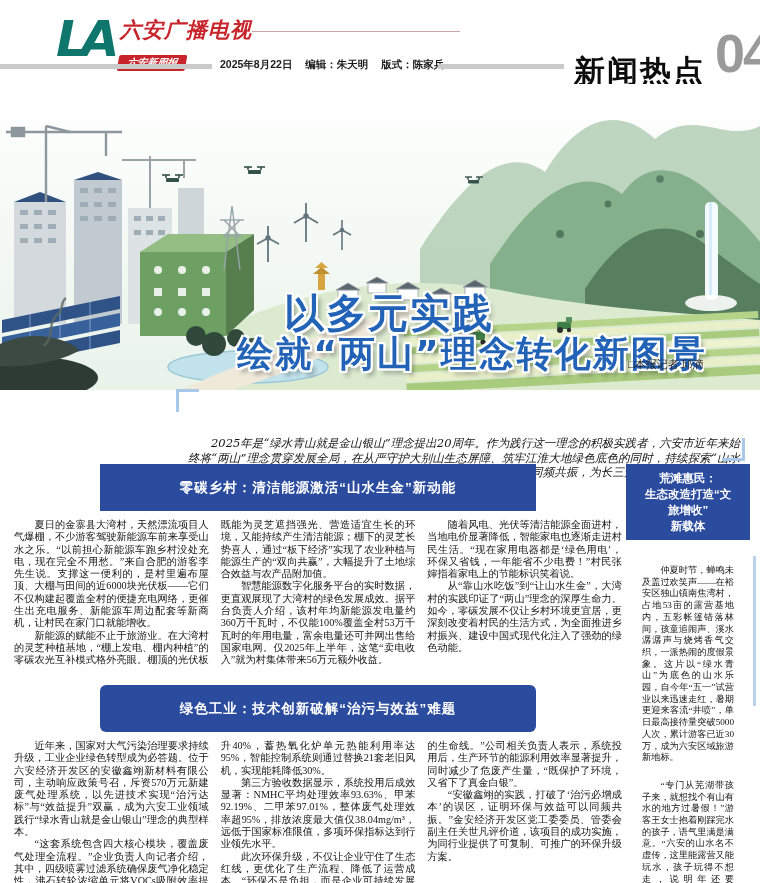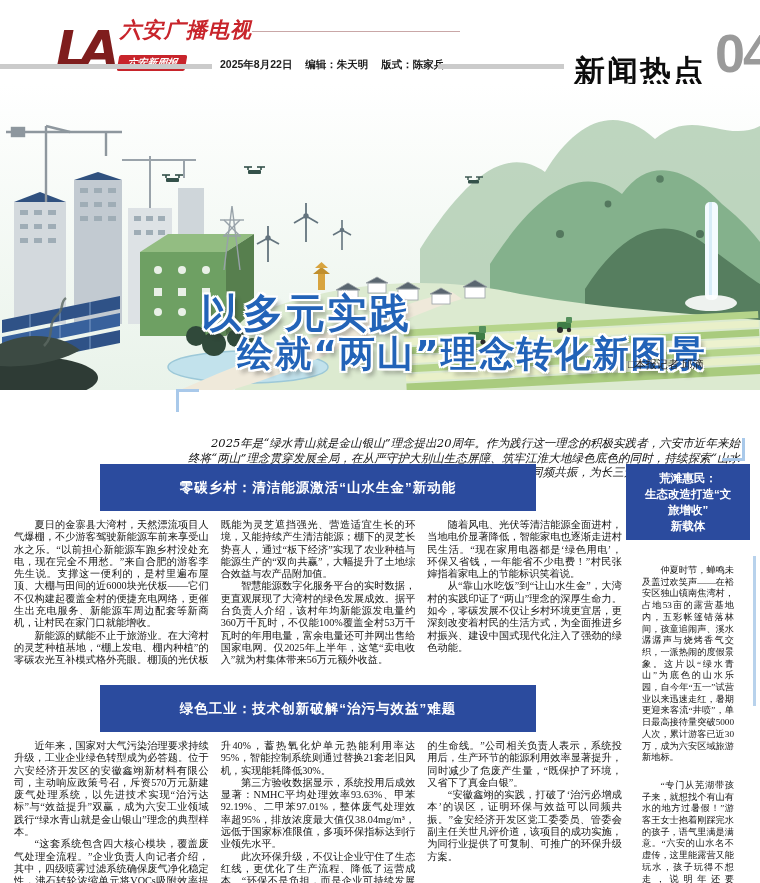--- a/index.html
+++ b/index.html
@@ -1,21 +1,21 @@
 <!DOCTYPE html>
 <html><head>
 <meta charset="utf-8">
 <style>
   html,body{margin:0;padding:0;background:#e9e9e9;}
   .page{position:relative;width:760px;height:883px;background:#ffffff;overflow:hidden;
         font-family:"Liberation Sans",sans-serif;}
 
   
   .logo-la{position:absolute;left:56px;top:10px;font:italic 900 50px "DejaVu Sans",sans-serif;
-           color:#7f1d1d;letter-spacing:-7px;margin-top:10px;}
+           color:#0f766e;letter-spacing:-7px;}
   .logo-script{position:absolute;left:120px;top:16px;font:italic bold 21px "DejaVu Serif",serif;
            color:#c8242b;letter-spacing:1px;}
   .logo-underline{position:absolute;left:252px;top:31px;width:208px;height:1px;background:#c9a7a7;}
   .logo-badge{position:absolute;left:118px;top:55px;background:#c8242b;color:#fff;
            font:italic bold 10px/14px "DejaVu Serif",serif;padding:1px 9px;transform:skewX(-10deg);
            border-radius:2px;}
   .date-bar-left{position:absolute;left:0;top:64px;width:212px;height:5px;background:#cbcbcb;}
   .date-bar-right{position:absolute;left:438px;top:64px;width:126px;height:5px;background:#cbcbcb;}
   .date-line{position:absolute;left:220px;top:58px;width:215px;font-weight:bold;font-size:10.5px;
            color:#1c1c1c;white-space:nowrap;}
@@ -26,39 +26,39 @@
            letter-spacing:-2px;margin-left:16px;}
 
   
   .illu{position:absolute;left:0;top:84px;width:760px;height:306px;}
 
   
   .hl{position:absolute;color:#2263b8;font-weight:900;font-family:"DejaVu Sans",sans-serif;
       text-shadow:-2px -2px 0 #fff,2px -2px 0 #fff,-2px 2px 0 #fff,2px 2px 0 #fff,
                   0 -2px 0 #fff,0 2px 0 #fff,-2px 0 0 #fff,2px 0 0 #fff,4px 5px 4px rgba(40,40,40,.38);
       letter-spacing:2px;white-space:nowrap;}
-  .hl1{left:201px;top:286px;width:390px;text-align:left;font-size:40px;}
+  .hl1{left:194px;top:286px;width:390px;text-align:center;font-size:40px;}
   .hl2{left:165px;top:330px;width:614px;text-align:center;font-size:36px;}
   .byline{position:absolute;left:628px;top:357px;font-size:11px;color:#222;
       font-family:"Liberation Serif",serif;text-align:right;}
 
   
   .intro{position:absolute;left:188px;top:396px;width:552px;
       font:italic 11.5px/14.6px "DejaVu Serif",serif;color:#131313;text-align:justify;text-indent:2em;margin-top:40px;}
   .br-tl{position:absolute;left:176px;top:389px;width:20px;height:20px;
       border-left:3px solid #a9c9ea;border-top:3px solid #a9c9ea;}
   .br-br{position:absolute;left:722px;top:438px;width:20px;height:20px;
       border-right:3px solid #a9c9ea;border-bottom:3px solid #a9c9ea;}
   .vline-right{position:absolute;left:753px;top:556px;width:3px;height:150px;background:#b8d2ec;}
 
   
   .left-region{position:absolute;left:14px;top:464px;width:608px;}
   .banner{background:#2b4b9e;color:#ffffff;font-weight:bold;font-size:13.5px;line-height:15px;
       text-align:center;padding:16px 0;width:436px;margin:0 auto;letter-spacing:1px;}
-  .banner.b2{margin-top:6px;}
+  .banner.b2{margin-top:6px;border-radius:6px;}
   .cols3{margin-top:8px;column-count:3;column-gap:12px;height:160px;overflow:hidden;
       font:10.2px/12.3px "Liberation Serif",serif;text-align:justify;color:#141414;}
   .cols3.tall{height:192px;}
   .cols3 p{margin:0;text-indent:2em;}
 
   .right-region{position:absolute;left:626px;top:464px;width:124px;}
   .banner3{background:#2b4b9e;color:#fff;font-weight:bold;font-size:11.5px;line-height:16px;
       text-align:center;padding:6px 16px;}
   .rtext{margin-top:9px;height:344px;overflow:hidden;
       font:9.2px/11.7px "Liberation Serif",serif;text-align:justify;color:#141414;}

